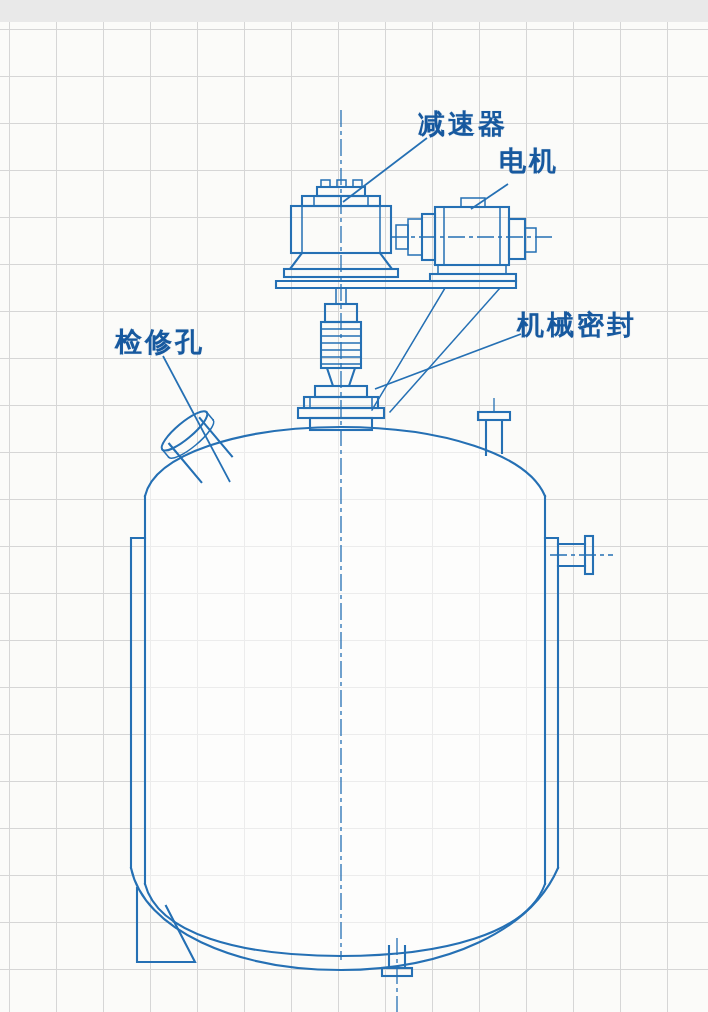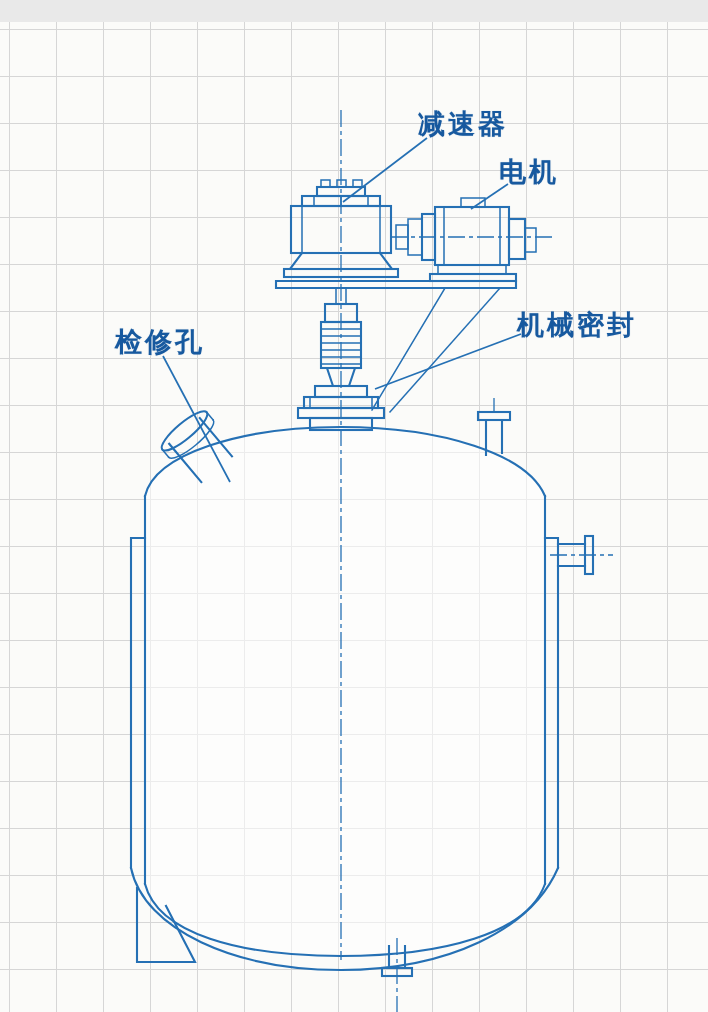--- a/index.html
+++ b/index.html
@@ -137,18 +137,18 @@
       <path class="leader" d="M521,312 L375,367"></path>
       <path class="leader" d="M163,334 L230,460"></path>
     </g>
 
     <g>
       <path d="M686,1008 C690,994 697,992 694,1004" stroke="#4a85c0" stroke-width="1.6" fill="none"></path>
     </g>
   </svg>
 
   <div class="diagram-label" style="left:418px;top:84px;">减速器</div>
-  <div class="diagram-label" style="left:499px;top:132px;">电机</div>
+  <div class="diagram-label" style="left:499px;top:121px;">电机</div>
   <div class="diagram-label" style="left:115px;top:302px;">检修孔</div>
   <div class="diagram-label" style="left:517px;top:285px;">机械密封</div>
 
   <div class="artifact"></div>
 </div>
 
 </body></html>

